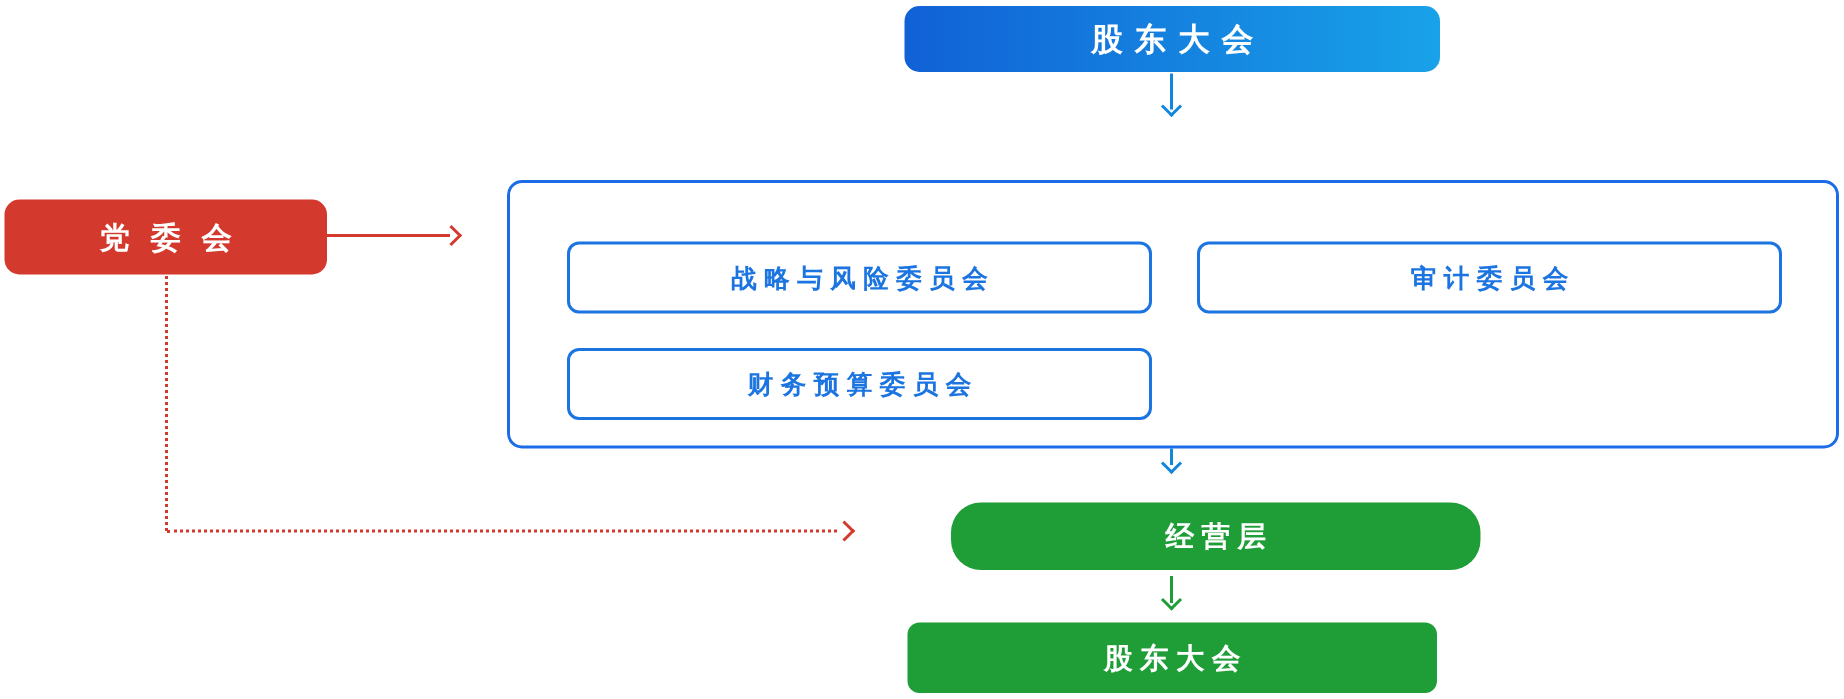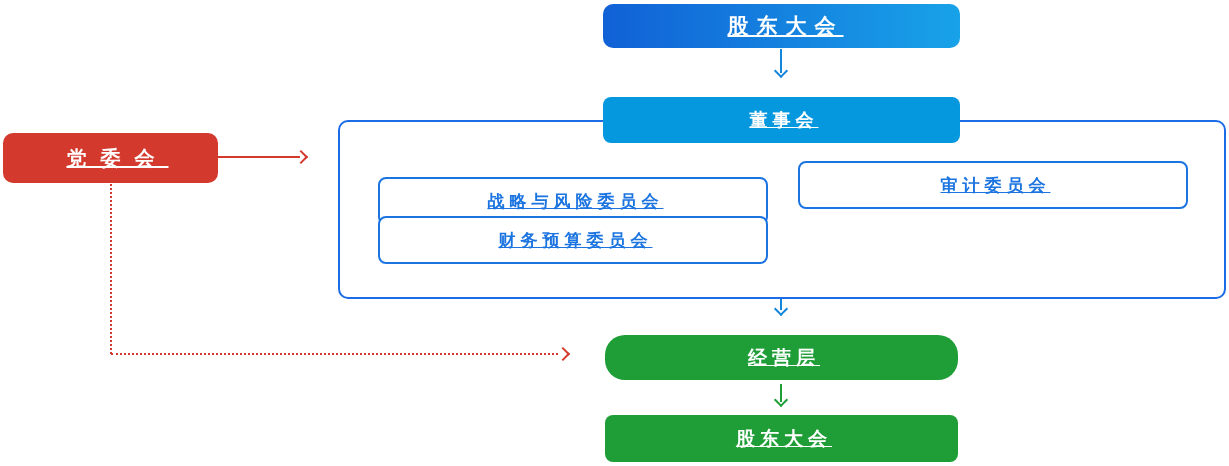--- a/index.html
+++ b/index.html
@@ -14,41 +14,41 @@
     --box-text:#ffffff;
     --background:#ffffff;
   }
   html,body{margin:0;padding:0;background:var(--background);}
   .canvas{
     position:relative;width:1229px;height:466px;background:var(--background);
     font-family:"Liberation Sans","DejaVu Sans",sans-serif;overflow:hidden;
   }
   .node{
     position:absolute;display:flex;align-items:center;justify-content:center;
-    font-weight:bold;color:var(--box-text);box-sizing:border-box;white-space:nowrap;text-decoration:underline;
+    font-weight:bold;color:var(--box-text);box-sizing:border-box;white-space:nowrap;
   }
   
   .shareholders{left:603px;top:4px;width:357px;height:44px;border-radius:10px;
     background:linear-gradient(90deg,var(--blue-gradient-start),var(--blue-gradient-end));
     font-size:21px;letter-spacing:8px;text-indent:8px;z-index:3;}
   .board{left:603px;top:97px;width:357px;height:46px;border-radius:8px;
     background:var(--board-blue);font-size:18px;letter-spacing:5px;text-indent:5px;z-index:3;}
   
   .committees{position:absolute;left:338px;top:120px;width:888px;height:179px;
     border:2px solid var(--container-border-blue);border-radius:10px;box-sizing:border-box;z-index:1;}
   .committee{
     background:#ffffff;border:2px solid var(--committee-blue);border-radius:8px;
     color:var(--committee-blue);font-size:17px;letter-spacing:5px;text-indent:5px;
     width:390px;height:48px;z-index:2;}
-  .c1{left:378px;top:177px;}
+  .c1{left:378px;top:161px;}
   .c2{left:798px;top:161px;}
-  .c3{left:378px;top:216px;text-align:center;}
+  .c3{left:378px;top:232px;text-align:center;}
   .c4{left:798px;top:230px;}
   
-  .management{left:605px;top:335px;width:353px;height:45px;border-radius:20px;
+  .management{left:634px;top:335px;width:353px;height:45px;border-radius:20px;
     background:var(--green);font-size:19px;letter-spacing:5px;text-indent:5px;}
   .departments{left:605px;top:415px;width:353px;height:47px;border-radius:8px;
     background:var(--green);font-size:19px;letter-spacing:5px;text-indent:5px;}
   
   .party{left:3px;top:133px;width:215px;height:50px;border-radius:10px;
     background:var(--red);font-size:20px;letter-spacing:14px;text-indent:14px;}
   
   .vline{position:absolute;width:2px;}
   .hline{position:absolute;height:2px;}
   .chev{position:absolute;width:10px;height:10px;border-style:solid;border-width:2px 2px 0 0;box-sizing:border-box;}
@@ -70,21 +70,20 @@
 
   <div class="committees"></div>
 
   <div class="node shareholders">股东大会</div>
 
   <div>
     <div class="vline blue" style="left:780px;top:49px;height:24px;"></div>
     <span class="chev chev-down blue-b" style="left:776px;top:66px;"></span>
   </div>
 
-  <div class="node board">董事会</div>
 
   <div class="node committee c1">战略与风险委员会</div>
   <div class="node committee c2">审计委员会</div>
   <div class="node committee c3">财务预算委员会</div>
 
   <div>
     <div class="vline blue" style="left:780px;top:299px;height:11px;"></div>
     <span class="chev chev-down blue-b" style="left:776px;top:304px;"></span>
   </div>
 

